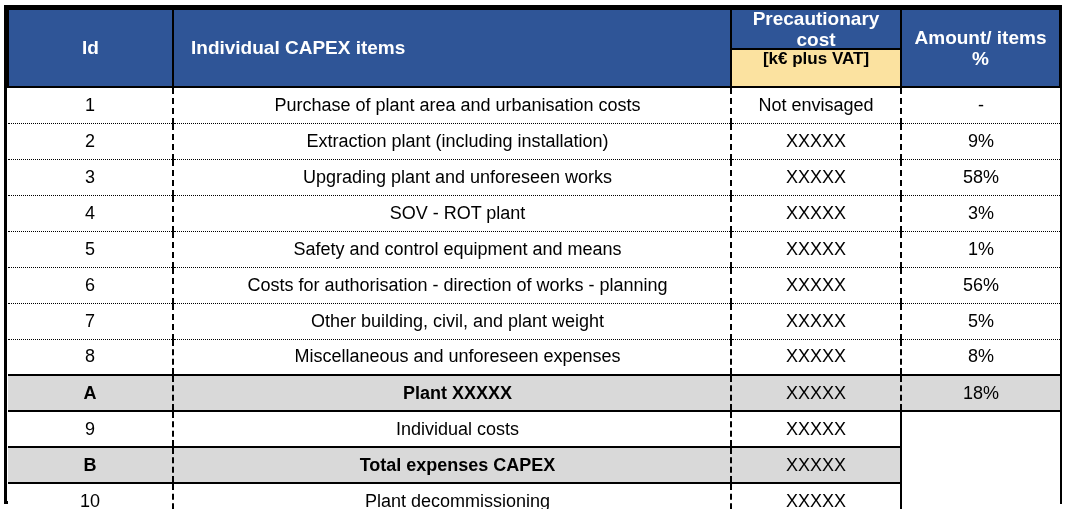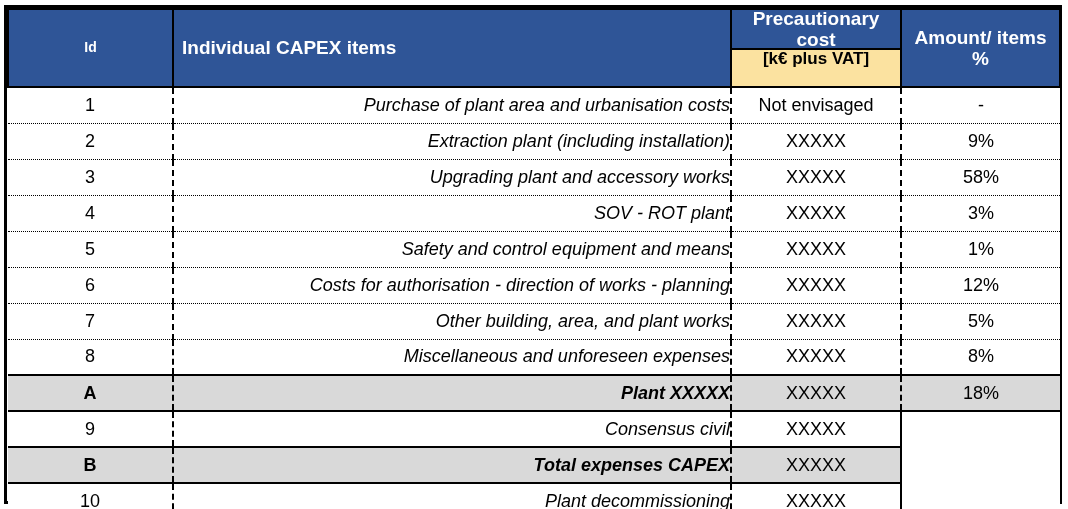--- a/index.html
+++ b/index.html
@@ -38,24 +38,24 @@
     background: #2F5597;
     color: #ffffff;
     font-weight: bold;
     font-size: 19px;
     text-align: center;
     vertical-align: middle;
     border: 2px solid #000000;
     padding: 0 6px;
     line-height: 1.12;
   }
-  .hdr-id { font-size: 14px; }
+  .hdr-id { font-size: 19px; }
   .hdr-item {
     text-align: left;
-    padding-left: 8px;
+    padding-left: 17px;
   }
   .hdr-stack {
     padding: 0;
     border: 2px solid #000000;
     background: #2F5597;
     vertical-align: top;
   }
   .hdr-stack-top {
     height: 40px;
     color: #ffffff;
@@ -93,23 +93,22 @@
     border-bottom: 1px dotted #000000;
     border-left: 2px dashed #000000;
     border-right: none;
     box-sizing: border-box;
   }
   .cell.c-id {
     border-left: none;
     border-right: none;
   }
   .cell.c-item {
-    text-align: right;
+    text-align: center;
     padding-left: 11px;
-    font-style: italic;
   }
   .cell.c-pct {
     border-right: none;
   }
 
   
   tr.first-data .cell { border-top: none; }
 
   
   tr.total .cell {
@@ -183,21 +182,21 @@
 
       <tr>
         <td class="cell c-id">2</td>
         <td class="cell c-item">Extraction plant (including installation)</td>
         <td class="cell c-val">XXXXX</td>
         <td class="cell c-pct">9%</td>
       </tr>
 
       <tr>
         <td class="cell c-id">3</td>
-        <td class="cell c-item">Upgrading plant and accessory works</td>
+        <td class="cell c-item">Upgrading plant and unforeseen works</td>
         <td class="cell c-val">XXXXX</td>
         <td class="cell c-pct">58%</td>
       </tr>
 
       <tr>
         <td class="cell c-id">4</td>
         <td class="cell c-item">SOV - ROT plant</td>
         <td class="cell c-val">XXXXX</td>
         <td class="cell c-pct">3%</td>
       </tr>
@@ -206,47 +205,47 @@
         <td class="cell c-id">5</td>
         <td class="cell c-item">Safety and control equipment and means</td>
         <td class="cell c-val">XXXXX</td>
         <td class="cell c-pct">1%</td>
       </tr>
 
       <tr>
         <td class="cell c-id">6</td>
         <td class="cell c-item">Costs for authorisation   - direction of works - planning</td>
         <td class="cell c-val">XXXXX</td>
-        <td class="cell c-pct">12%</td>
+        <td class="cell c-pct">56%</td>
       </tr>
 
       <tr>
         <td class="cell c-id">7</td>
-        <td class="cell c-item">Other building, area, and plant works</td>
+        <td class="cell c-item">Other building, civil, and plant weight</td>
         <td class="cell c-val">XXXXX</td>
         <td class="cell c-pct">5%</td>
       </tr>
 
       <tr class="solid-bot">
         <td class="cell c-id">8</td>
         <td class="cell c-item">Miscellaneous and unforeseen expenses</td>
         <td class="cell c-val">XXXXX</td>
         <td class="cell c-pct">8%</td>
       </tr>
 
       <tr class="total">
         <td class="cell c-id">A</td>
         <td class="cell c-item">Plant XXXXX</td>
         <td class="cell c-val">XXXXX</td>
         <td class="cell c-pct">18%</td>
       </tr>
 
       <tr class="solid-top solid-bot">
         <td class="cell c-id">9</td>
-        <td class="cell c-item">Consensus civil</td>
+        <td class="cell c-item">Individual costs</td>
         <td class="cell c-val">XXXXX</td>
         <td class="cell c-empty" rowspan="3"></td>
       </tr>
 
       <tr class="total">
         <td class="cell c-id">B</td>
         <td class="cell c-item">Total expenses CAPEX</td>
         <td class="cell c-val">XXXXX</td>
       </tr>
 

